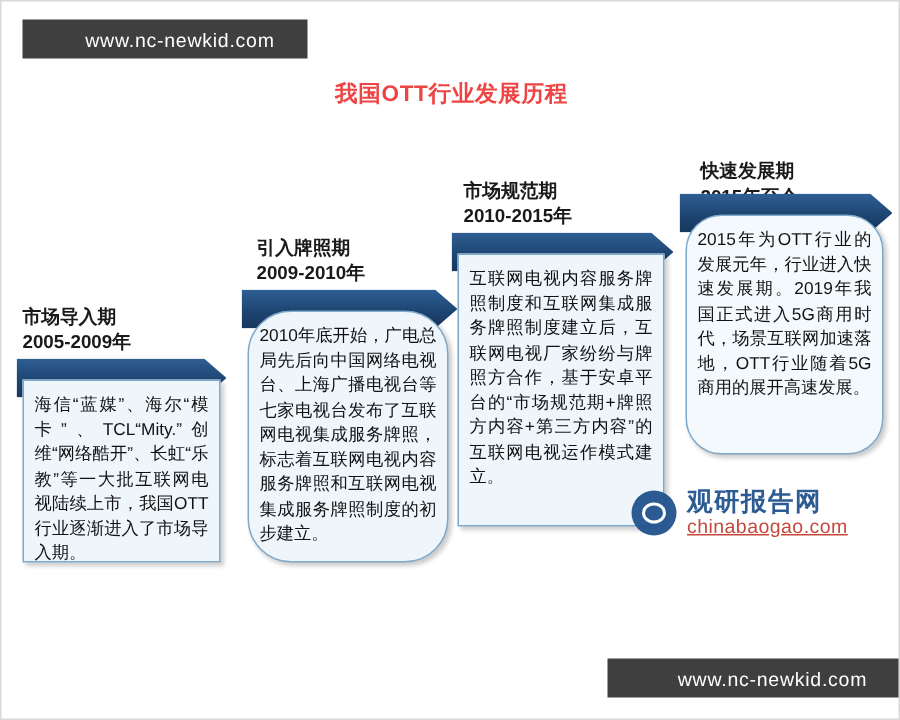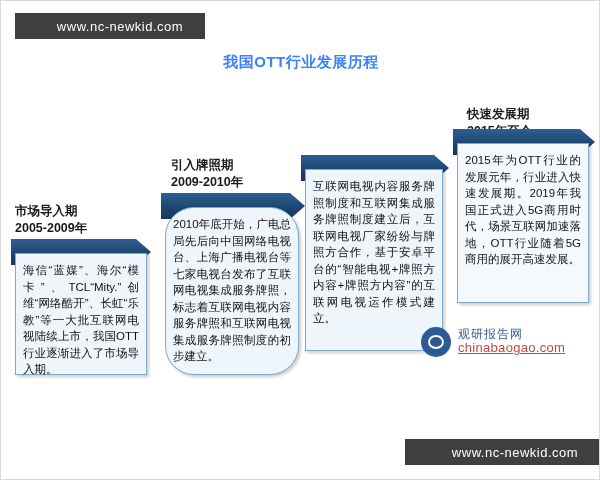--- a/index.html
+++ b/index.html
@@ -52,21 +52,21 @@
 
   
   .chart-title {
     position: absolute;
     top: 52px;
     left: 0;
     width: 600px;
     text-align: center;
     font-size: 15px;
     font-weight: bold;
-    color: #3b82f6;
+    color: #ef4444;
     letter-spacing: 0.5px;
   }
 
   
   .stage-label {
     position: absolute;
     font-size: 12.5px;
     font-weight: bold;
     color: #1a1a1a;
     line-height: 17px;
@@ -93,20 +93,21 @@
     display: block;
     padding: 8px 7px 6px 7px;
     font-size: 11.5px;
     line-height: 16.5px;
     color: #111111;
     text-align: justify;
     font-family: "Liberation Sans", sans-serif;
   }
   .box.light {
     background: #f3f9fd;
+    border-radius: 24px;
   }
 
   
   .logo {
     position: absolute;
     left: 420px;
     top: 318px;
     width: 170px;
     height: 46px;
     display: flex;
@@ -132,22 +133,22 @@
     border: 2.5px solid #ffffff;
     border-radius: 50%;
     box-sizing: border-box;
   }
   .logo-text {
     display: flex;
     flex-direction: column;
     line-height: 1.1;
   }
   .logo-cn {
-    font-size: 12px;
-    font-weight: normal;
+    font-size: 17px;
+    font-weight: bold;
     color: #1c4f8b;
     letter-spacing: 1px;
   }
   .logo-en {
     font-size: 13px;
     color: #c0392b;
     letter-spacing: 0.3px;
     text-decoration: underline;
   }
 </style>
@@ -168,23 +169,25 @@
     <span class="box-text">海信“蓝媒”、海尔“模卡”、TCL“Mity.”创维“网络酷开”、长虹“乐教”等一大批互联网电视陆续上市，我国OTT行业逐渐进入了市场导入期。</span>
   </div>
 
   <div class="stage-label" style="left:170px; top:156px;">引入牌照期
 2009-2010年</div>
   <div class="arrow" style="left:160px; top:192px; width:144px;"></div>
   <div class="box" style="left:164px; top:206px; width:134px; height:168px;border-radius:29px;">
     <span class="box-text">2010年底开始，广电总局先后向中国网络电视台、上海广播电视台等七家电视台发布了互联网电视集成服务牌照，标志着互联网电视内容服务牌照和互联网电视集成服务牌照制度的初步建立。</span>
   </div>
 
+  <div class="stage-label" style="left:308px; top:118px;">市场规范期
+2010-2015年</div>
   <div class="arrow" style="left:300px; top:154px; width:148px;"></div>
   <div class="box" style="left:304px; top:168px; width:138px; height:182px;">
-    <span class="box-text">互联网电视内容服务牌照制度和互联网集成服务牌照制度建立后，互联网电视厂家纷纷与牌照方合作，基于安卓平台的“智能电视+牌照方内容+牌照方内容”的互联网电视运作模式建立。</span>
+    <span class="box-text">互联网电视内容服务牌照制度和互联网集成服务牌照制度建立后，互联网电视厂家纷纷与牌照方合作，基于安卓平台的“市场规范期+牌照方内容+第三方内容”的互联网电视运作模式建立。</span>
   </div>
 
   <div class="stage-label" style="left:466px; top:105px;">快速发展期
 2015年至今</div>
   <div class="arrow" style="left:452px; top:128px; width:142px;"></div>
   <div class="box light" style="left:456px; top:142px; width:132px; height:160px;">
     <span class="box-text">2015年为OTT行业的发展元年，行业进入快速发展期。2019年我国正式进入5G商用时代，场景互联网加速落地，OTT行业随着5G商用的展开高速发展。</span>
   </div>
 
   <div class="logo">

